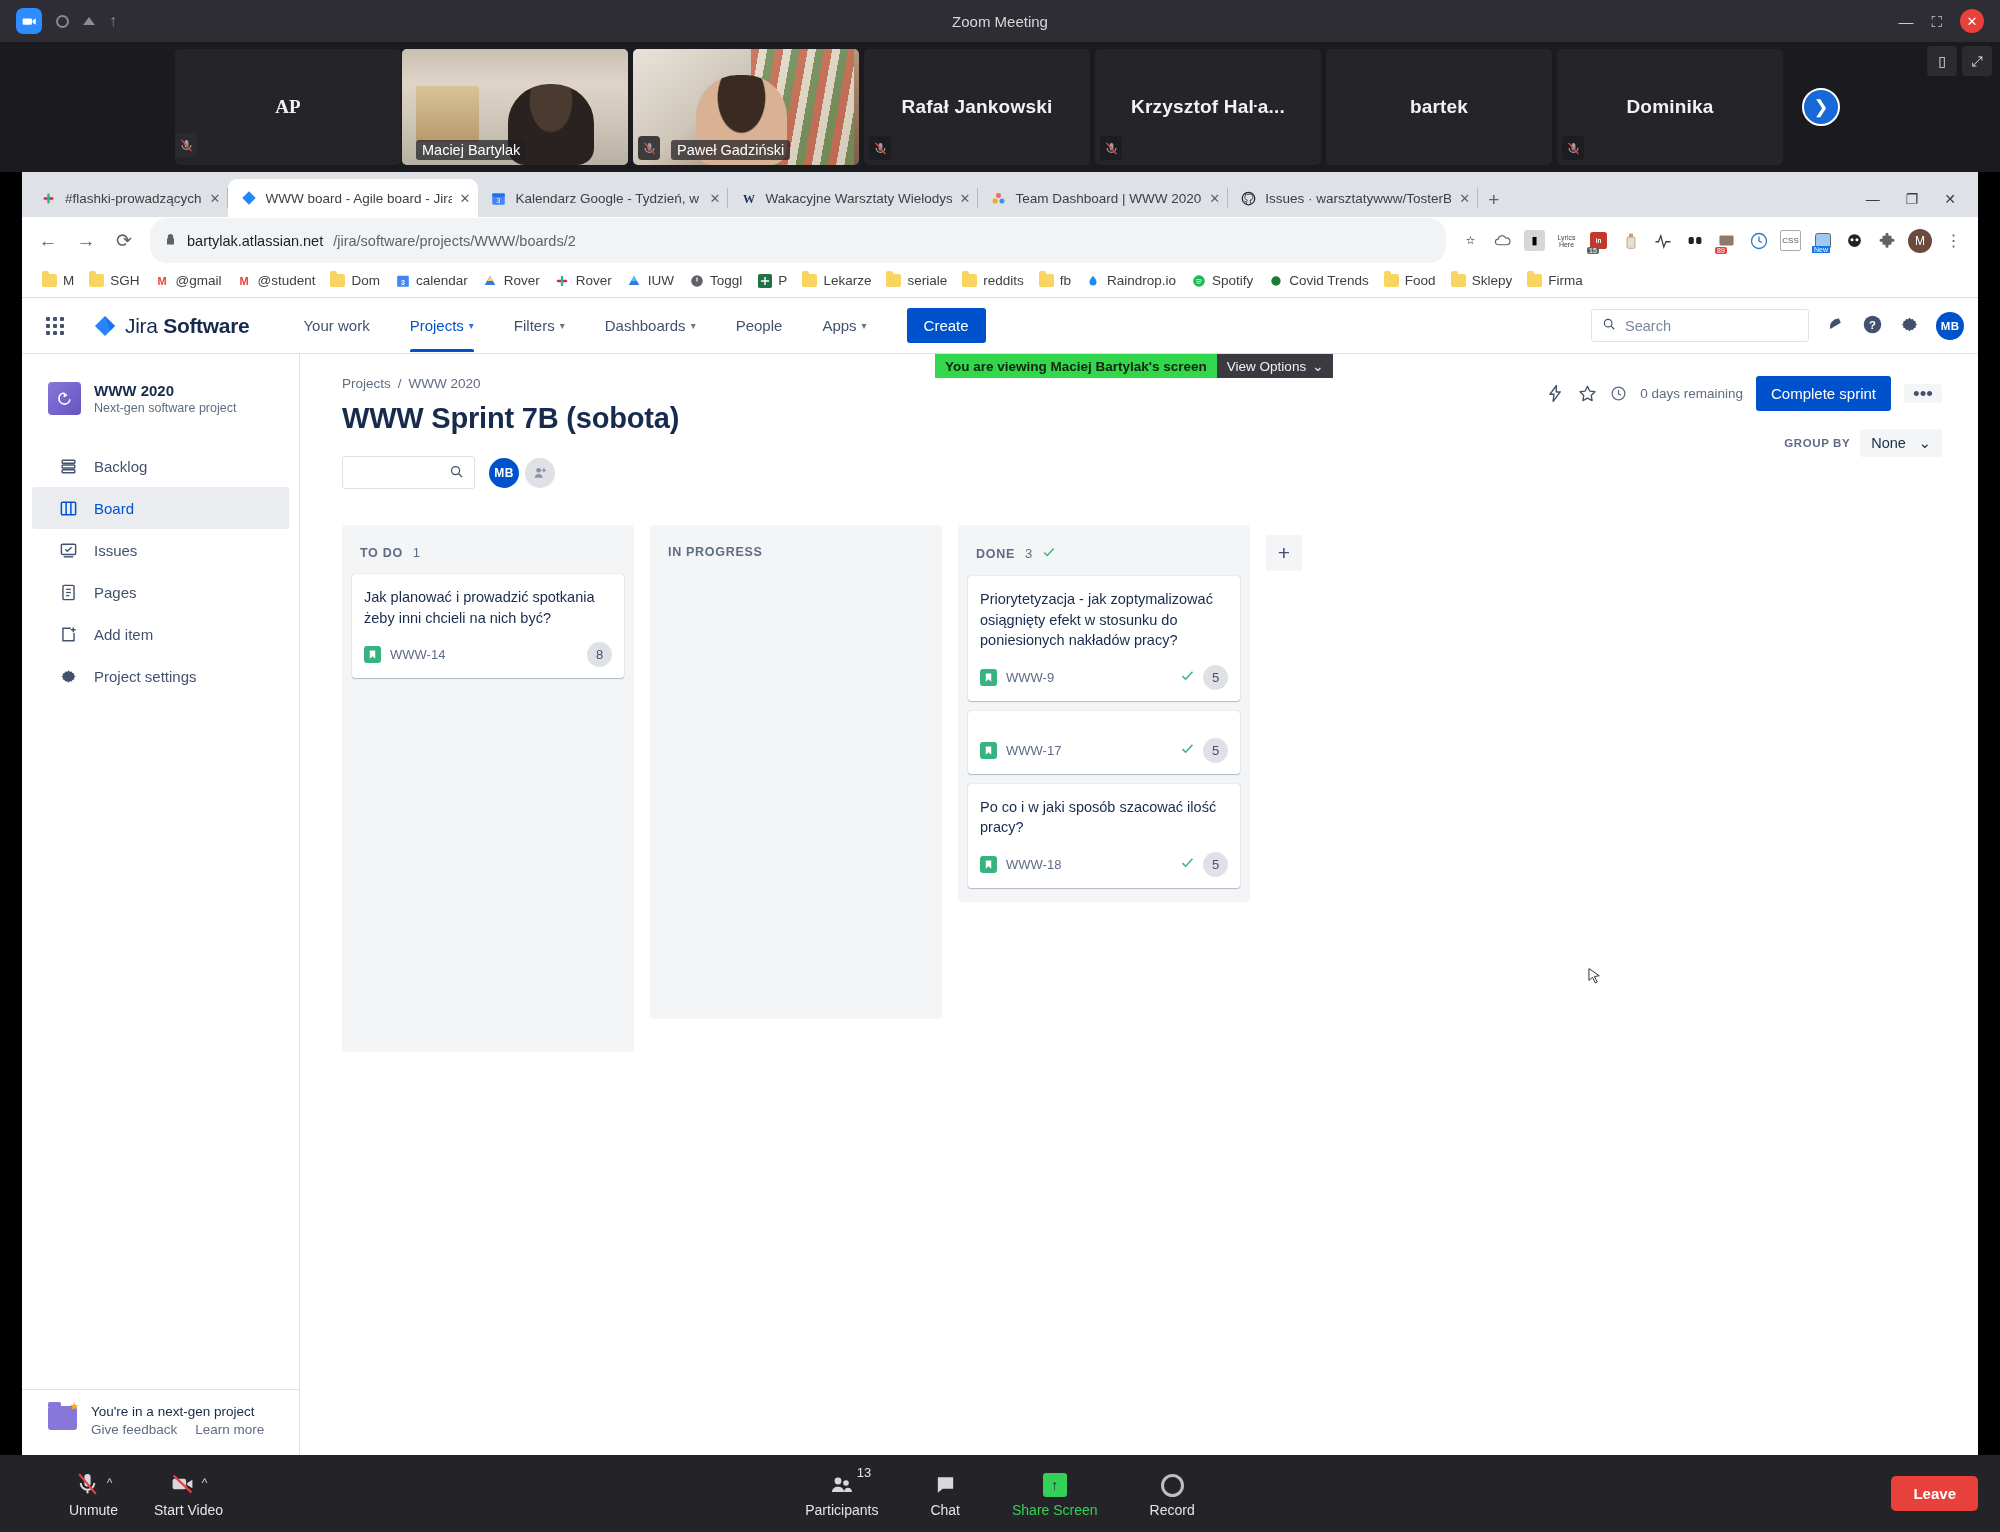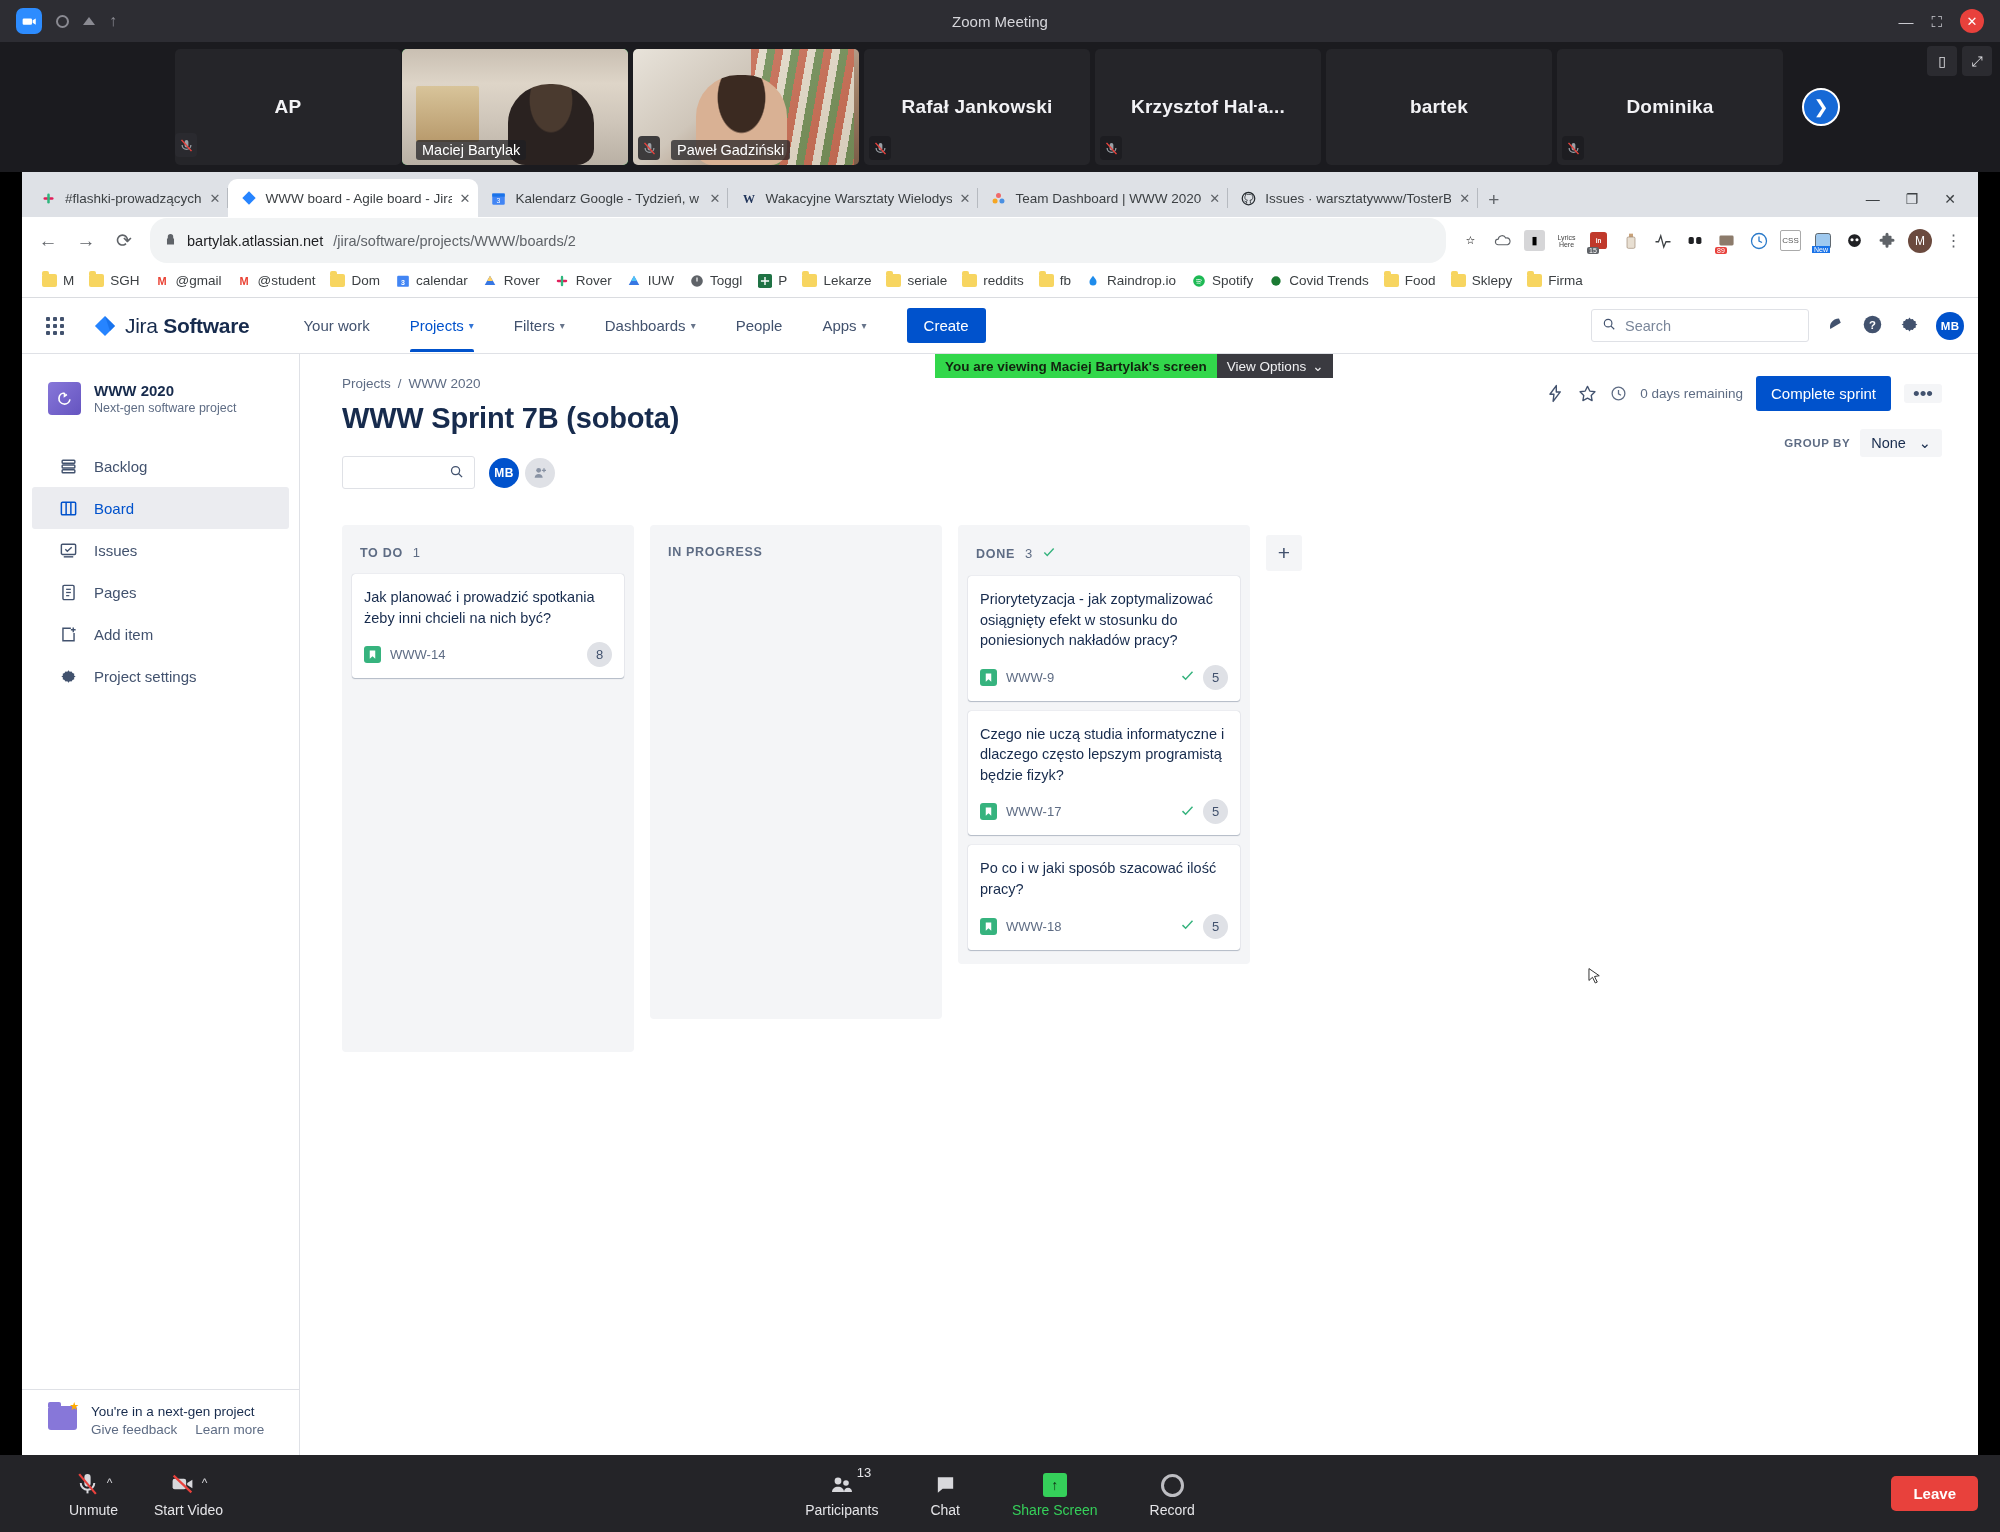--- a/index.html
+++ b/index.html
@@ -41,21 +41,21 @@
   
   .filmstrip {
     height: 130px; background: #1b1b1f; display: flex; align-items: center;
     padding: 7px 0 7px 0; flex: none; position: relative;
   }
   .tile {
     width: 226px; height: 116px; background: #252529; border-radius: 5px;
     margin-right: 5px; position: relative; overflow: hidden;
     display: flex; align-items: center; justify-content: center; flex: none;
   }
-  .tile:first-child { margin-left: 175px; }
+  .tile:first-child { margin-left: 175px; font-family: Liberation Serif, serif; }
   .tile.active { outline: 3px solid #23c552; outline-offset: -3px; }
   .tile-name-center { color: #f2f2f5; font-size: 19px; font-weight: bold; letter-spacing: .2px; }
   .tile-name-bottom {
     position: absolute; left: 14px; bottom: 5px; color: #fff; font-size: 14.5px;
     background: rgba(30,30,34,.72); padding: 2px 6px; border-radius: 3px;
   }
   .tile-mute {
     position: absolute; left: 5px; bottom: 5px; width: 22px; height: 24px;
     background: rgba(28,28,32,.82); border-radius: 4px;
     display: flex; align-items: center; justify-content: center;
@@ -939,21 +939,20 @@
                           <svg viewBox="0 0 24 24" width="15" height="15">
                               <path d="M4 13l5 5L20 6" fill="none" stroke="#36b37e" stroke-width="2.3"></path>
                             </svg>
                         </span>
                         <span class="pts">5</span>
                       </span>
                     </div>
                   </div>
 
                   <div class="card">
-                    <div class="card-title">Czego nie uczą studia informatyczne i dlaczego często lepszym programistą będzie fizyk?</div>
                     <div class="card-foot">
                       <span class="issue-type">
                         <svg viewBox="0 0 24 24" width="11" height="11">
                             <path d="M6 3h12v18l-6-5-6 5z" fill="#fff"></path>
                           </svg>
                       </span>
                       <span class="issue-key">WWW-17</span>
                       <span class="card-right">
                         <span>
                           <svg viewBox="0 0 24 24" width="15" height="15">

